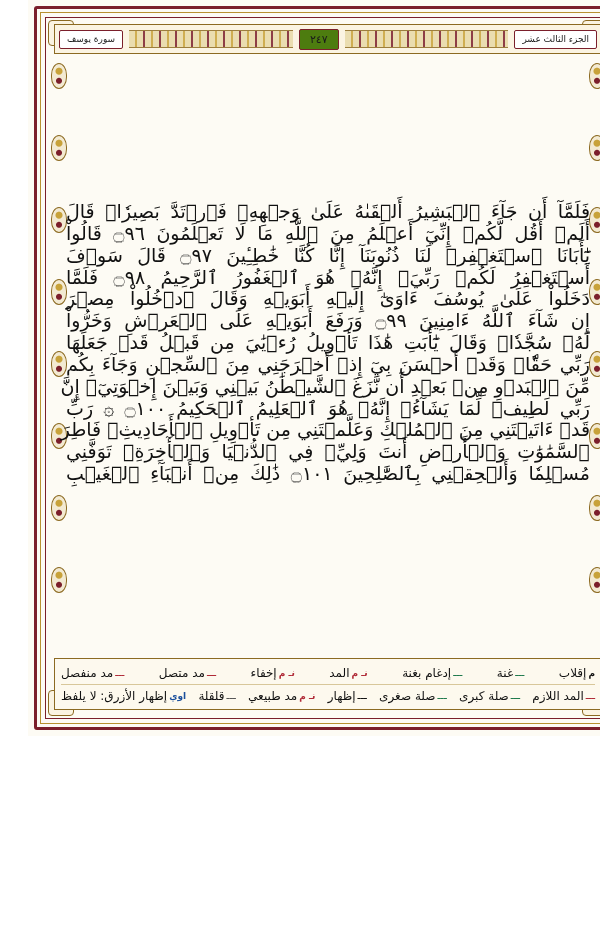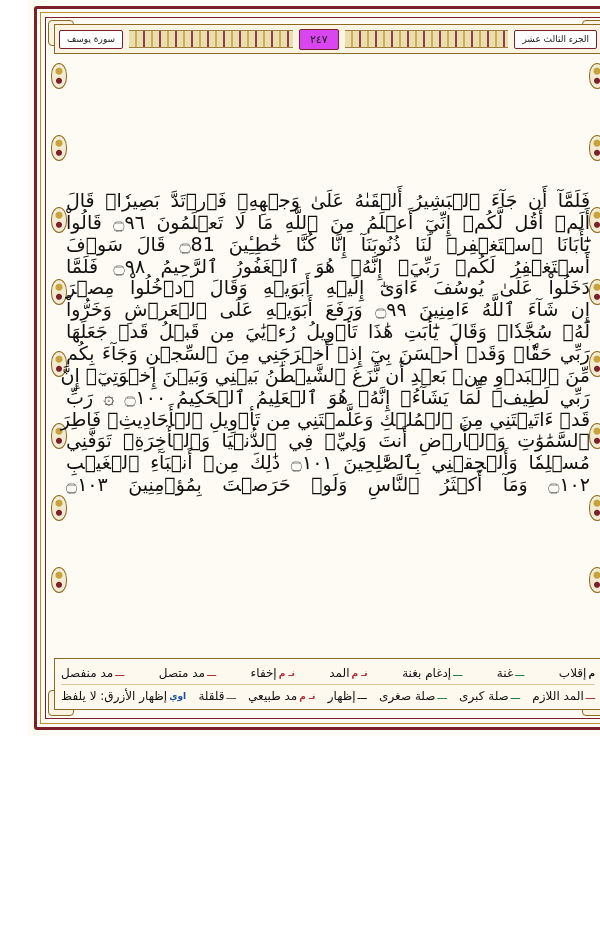--- a/index.html
+++ b/index.html
@@ -89,21 +89,21 @@
     font-size: 9px;
     line-height: 1;
     padding: 4px 7px;
     border-radius: 2px;
     white-space: nowrap;
     direction: rtl;
     font-family: "DejaVu Sans", sans-serif;
   }
   .hdr-page {
     border: 1px solid #7b1f2b;
-    background: #d946ef;
+    background: #4d7c0f;
     color: #1a1a1a;
     font-size: 11px;
     padding: 3px 10px;
     border-radius: 2px;
     letter-spacing: 1px;
   }
   .hdr-ribbon {
     flex: 1;
     height: 16px;
     margin: 0 6px;
@@ -267,32 +267,31 @@
     <div class="hdr-box">سورة يوسف</div>
     <div class="hdr-ribbon"></div>
     <div class="hdr-page">٢٤٧</div>
     <div class="hdr-ribbon"></div>
     <div class="hdr-box">الجزء الثالث عشر</div>
   </div>
 
   <div class="text-area">
     <div class="ayah-line">فَلَمَّآ أَن جَآءَ ٱلۡبَشِيرُ أَلۡقَىٰهُ عَلَىٰ وَجۡهِهِۦ فَٱرۡتَدَّ بَصِيرٗاۖ قَالَ</div>
     <div class="ayah-line">أَلَمۡ أَقُل لَّكُمۡ إِنِّيٓ أَعۡلَمُ مِنَ ٱللَّهِ مَا لَا تَعۡلَمُونَ ۝٩٦ قَالُواْ</div>
-    <div class="ayah-line">يَٰٓأَبَانَا ٱسۡتَغۡفِرۡ لَنَا ذُنُوبَنَآ إِنَّا كُنَّا خَٰطِـِٔينَ ۝81 قَالَ سَوۡفَ</div>
+    <div class="ayah-line">يَٰٓأَبَانَا ٱسۡتَغۡفِرۡ لَنَا ذُنُوبَنَآ إِنَّا كُنَّا خَٰطِـِٔينَ ۝٩٧ قَالَ سَوۡفَ</div>
     <div class="ayah-line">أَسۡتَغۡفِرُ لَكُمۡ رَبِّيَۖ إِنَّهُۥ هُوَ ٱلۡغَفُورُ ٱلرَّحِيمُ ۝٩٨ فَلَمَّا</div>
     <div class="ayah-line">دَخَلُواْ عَلَىٰ يُوسُفَ ءَاوَىٰٓ إِلَيۡهِ أَبَوَيۡهِ وَقَالَ ٱدۡخُلُواْ مِصۡرَ</div>
     <div class="ayah-line">إِن شَآءَ ٱللَّهُ ءَامِنِينَ ۝٩٩ وَرَفَعَ أَبَوَيۡهِ عَلَى ٱلۡعَرۡشِ وَخَرُّواْ</div>
     <div class="ayah-line">لَهُۥ سُجَّدٗاۖ وَقَالَ يَٰٓأَبَتِ هَٰذَا تَأۡوِيلُ رُءۡيَٰيَ مِن قَبۡلُ قَدۡ جَعَلَهَا</div>
     <div class="ayah-line">رَبِّي حَقّٗاۖ وَقَدۡ أَحۡسَنَ بِيٓ إِذۡ أَخۡرَجَنِي مِنَ ٱلسِّجۡنِ وَجَآءَ بِكُم</div>
     <div class="ayah-line">مِّنَ ٱلۡبَدۡوِ مِنۢ بَعۡدِ أَن نَّزَغَ ٱلشَّيۡطَٰنُ بَيۡنِي وَبَيۡنَ إِخۡوَتِيٓۚ إِنَّ</div>
     <div class="ayah-line">رَبِّي لَطِيفٞ لِّمَا يَشَآءُۚ إِنَّهُۥ هُوَ ٱلۡعَلِيمُ ٱلۡحَكِيمُ ۝١٠٠ ۞ رَبِّ</div>
     <div class="ayah-line">قَدۡ ءَاتَيۡتَنِي مِنَ ٱلۡمُلۡكِ وَعَلَّمۡتَنِي مِن تَأۡوِيلِ ٱلۡأَحَادِيثِۚ فَاطِرَ</div>
     <div class="ayah-line">ٱلسَّمَٰوَٰتِ وَٱلۡأَرۡضِ أَنتَ وَلِيِّۦ فِي ٱلدُّنۡيَا وَٱلۡأٓخِرَةِۖ تَوَفَّنِي</div>
     <div class="ayah-line">مُسۡلِمٗا وَأَلۡحِقۡنِي بِٱلصَّٰلِحِينَ ۝١٠١ ذَٰلِكَ مِنۡ أَنۢبَآءِ ٱلۡغَيۡبِ</div>
-    <div class="ayah-line">۝١٠٢ وَمَآ أَكۡثَرُ ٱلنَّاسِ وَلَوۡ حَرَصۡتَ بِمُؤۡمِنِينَ ۝١٠٣</div>
   </div>
 
   <div class="side-marker">الحزب ٢٦</div>
 
   <div class="legend">
     <div class="legend-row">
       <div class="legend-item">
         <span class="legend-swatch sw-dark">م</span>
         <span class="legend-label">إقلاب</span>
       </div>

